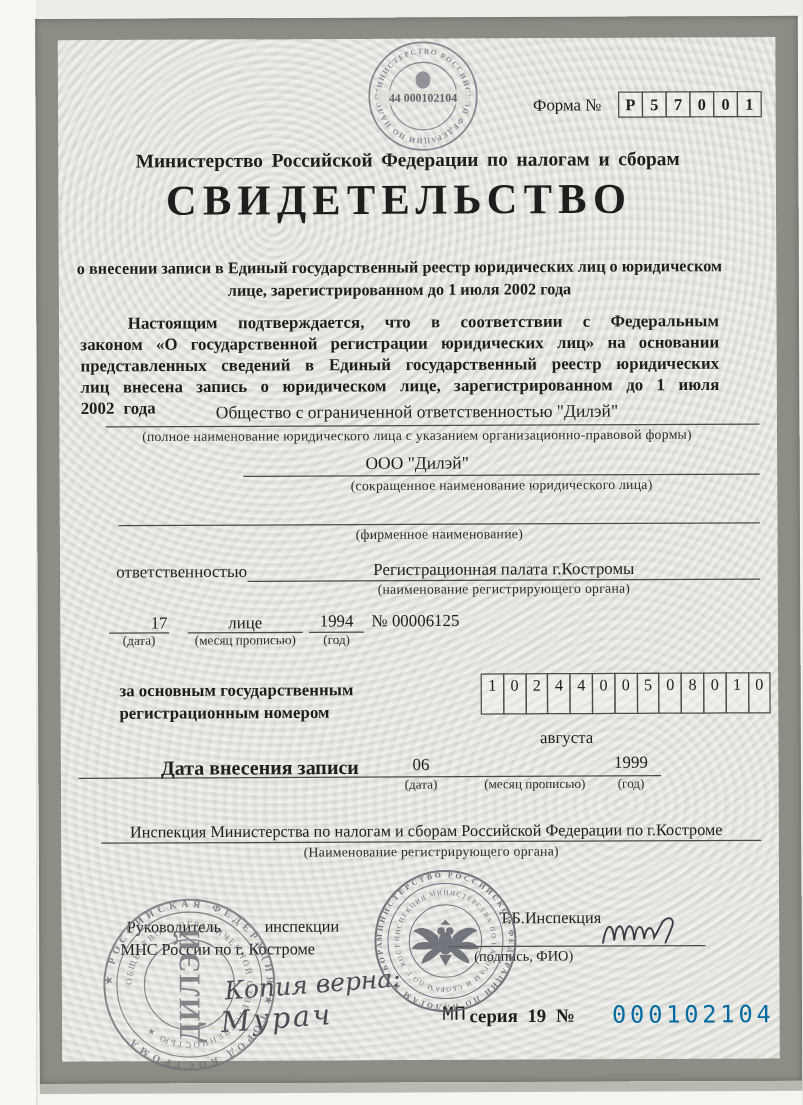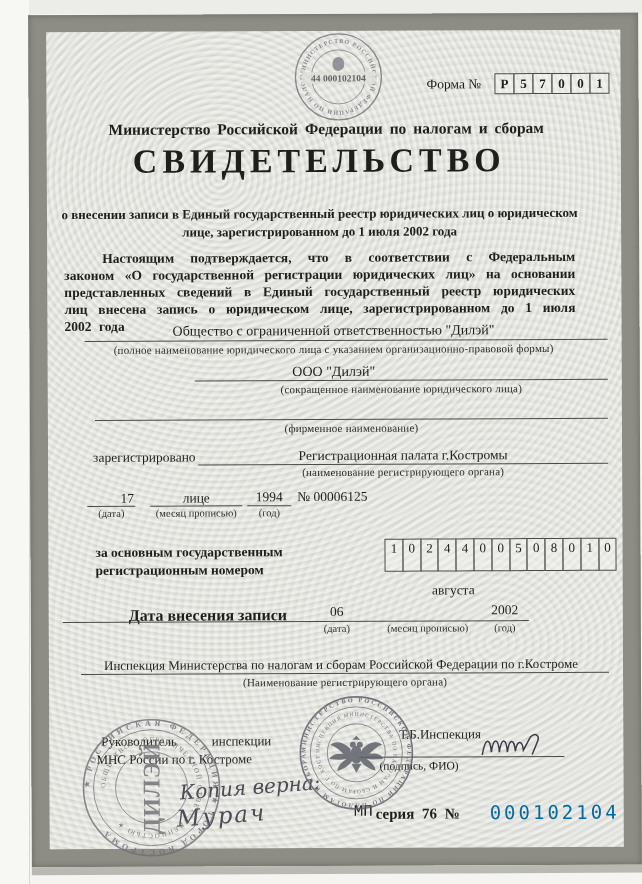--- a/index.html
+++ b/index.html
@@ -66,21 +66,21 @@
   <div class="line" style="left:85px;top:340px;width:523px;"></div>
   <div class="abs ctr cap" style="left:60px;top:343px;width:548px;">(полное наименование юридического лица с указанием организационно-правовой формы)</div>
 
   <div class="abs ctr" style="left:60px;top:364px;width:548px;font-size:14px;">ООО "Дилэй"</div>
   <div class="line" style="left:195px;top:380px;width:413px;"></div>
   <div class="abs ctr cap" style="left:195px;top:383px;width:413px;">(сокращенное наименование юридического лица)</div>
 
   <div class="line" style="left:95px;top:419px;width:513px;"></div>
   <div class="abs ctr cap" style="left:95px;top:422px;width:513px;">(фирменное наименование)</div>
 
-  <div class="abs txt" style="left:93px;top:449px;">зарегистрировано</div>
+  <div class="abs txt" style="left:93px;top:449px;">ответственностью</div>
   <div class="abs ctr txt" style="left:198px;top:448px;width:410px;">Регистрационная палата г.Костромы</div>
   <div class="line" style="left:198px;top:464px;width:410px;"></div>
   <div class="abs ctr cap" style="left:198px;top:466px;width:410px;">(наименование регистрирующего органа)</div>
 
   <div class="abs ctr txt" style="left:103px;top:490px;width:48px;">17</div>
   <div class="line" style="left:87px;top:505px;width:48px;"></div>
   <div class="abs ctr capsm" style="left:82px;top:507px;width:58px;">(дата)</div>
   <div class="abs ctr txt" style="left:150px;top:490px;width:92px;">лице</div>
   <div class="line" style="left:150px;top:505px;width:92px;"></div>
   <div class="abs ctr capsm" style="left:143px;top:507px;width:106px;">(месяц прописью)</div>
@@ -105,21 +105,21 @@
     <div class="cell gcell">1</div>
     <div class="cell gcell">0</div>
   </div>
 
   <div class="abs b" style="left:128px;top:606px;font-size:16px;">Дата внесения записи</div>
   <div class="line" style="left:62px;top:621px;width:466px;"></div>
   <div class="abs ctr txt" style="left:308px;top:604px;width:56px;">06</div>
   <div class="abs ctr capsm" style="left:308px;top:623px;width:56px;">(дата)</div>
   <div class="abs ctr txt" style="left:380px;top:583px;width:94px;text-align:right;">августа</div>
   <div class="abs ctr capsm" style="left:376px;top:623px;width:102px;">(месяц прописью)</div>
-  <div class="abs ctr txt" style="left:480px;top:603px;width:48px;">2002</div>
+  <div class="abs ctr txt" style="left:480px;top:603px;width:48px;">1999</div>
   <div class="abs ctr capsm" style="left:480px;top:623px;width:48px;">(год)</div>
 
   <div class="abs ctr" style="left:70px;top:657px;width:540px;font-size:13px;">Инспекция Министерства по налогам и сборам Российской Федерации по г.Костроме</div>
   <div class="line" style="left:80px;top:673px;width:528px;"></div>
   <div class="abs ctr cap" style="left:80px;top:676px;width:528px;">(Наименование регистрирующего органа)</div>
 
   <div class="abs" style="left:100px;top:733px;width:170px;display:flex;justify-content:space-between;font-size:13px;">
     <span>Руководитель</span>
     <span>инспекции</span>
   </div>
@@ -129,21 +129,21 @@
   <div class="line" style="left:358px;top:757px;width:205px;"></div>
   <svg class="abs" style="left:478px;top:734px;" width="74" height="26" viewBox="0 0 74 26">
     <path d="M3 21 C6 4 11 4 12 19 C14 4 19 4 20 19 C22 4 27 4 28 19 C30 5 35 5 36 18 C38 6 43 7 44 17 L51 4 C56 -1 61 2 58 9 L53 21" stroke="#3c3c46" stroke-width="1.5" fill="none" stroke-linecap="round"></path>
   </svg>
   <div class="abs" style="left:378px;top:760px;font-size:11.5px;">(подпись, ФИО)</div>
 
   <div class="abs hand" style="left:178px;top:775px;font-size:20px;transform:rotate(-4deg);">Копия верна:</div>
   <div class="abs hand" style="left:175px;top:802px;font-size:23px;transform:rotate(-4deg);letter-spacing:2px;">Мурач</div>
 
   <div class="abs" style="left:352px;top:803px;font-size:16px;font-family:Liberation Mono, monospace;">МП</div>
-  <div class="abs b" style="left:374px;top:806px;font-size:15px;word-spacing:4px;">серия 76 №</div>
+  <div class="abs b" style="left:374px;top:806px;font-size:15px;word-spacing:4px;">серия 19 №</div>
   <div class="abs" style="left:488px;top:802px;font-size:19px;letter-spacing:3px;font-family:'DejaVu Sans Mono',monospace;color:#0369a1;">000102104</div>
 
   <svg class="abs" style="left:294px;top:31px;opacity:.78;" width="92" height="92" viewBox="0 0 92 92">
     <defs>
       <path id="tring" d="M12,46 A34,34 0 1,1 80,46 A34,34 0 1,1 12,46"></path>
     </defs>
     <circle cx="46" cy="46" r="43" fill="none" stroke="#6c6e78" stroke-width="1.4"></circle>
     <circle cx="46" cy="46" r="27" fill="none" stroke="#6c6e78" stroke-width="0.9"></circle>
     <text font-size="6" letter-spacing="1" fill="#6c6e78" font-weight="bold">
       <textPath href="#tring">МИНИСТЕРСТВО РОССИЙСКОЙ ФЕДЕРАЦИИ ПО НАЛОГАМ И СБОРАМ •</textPath>

